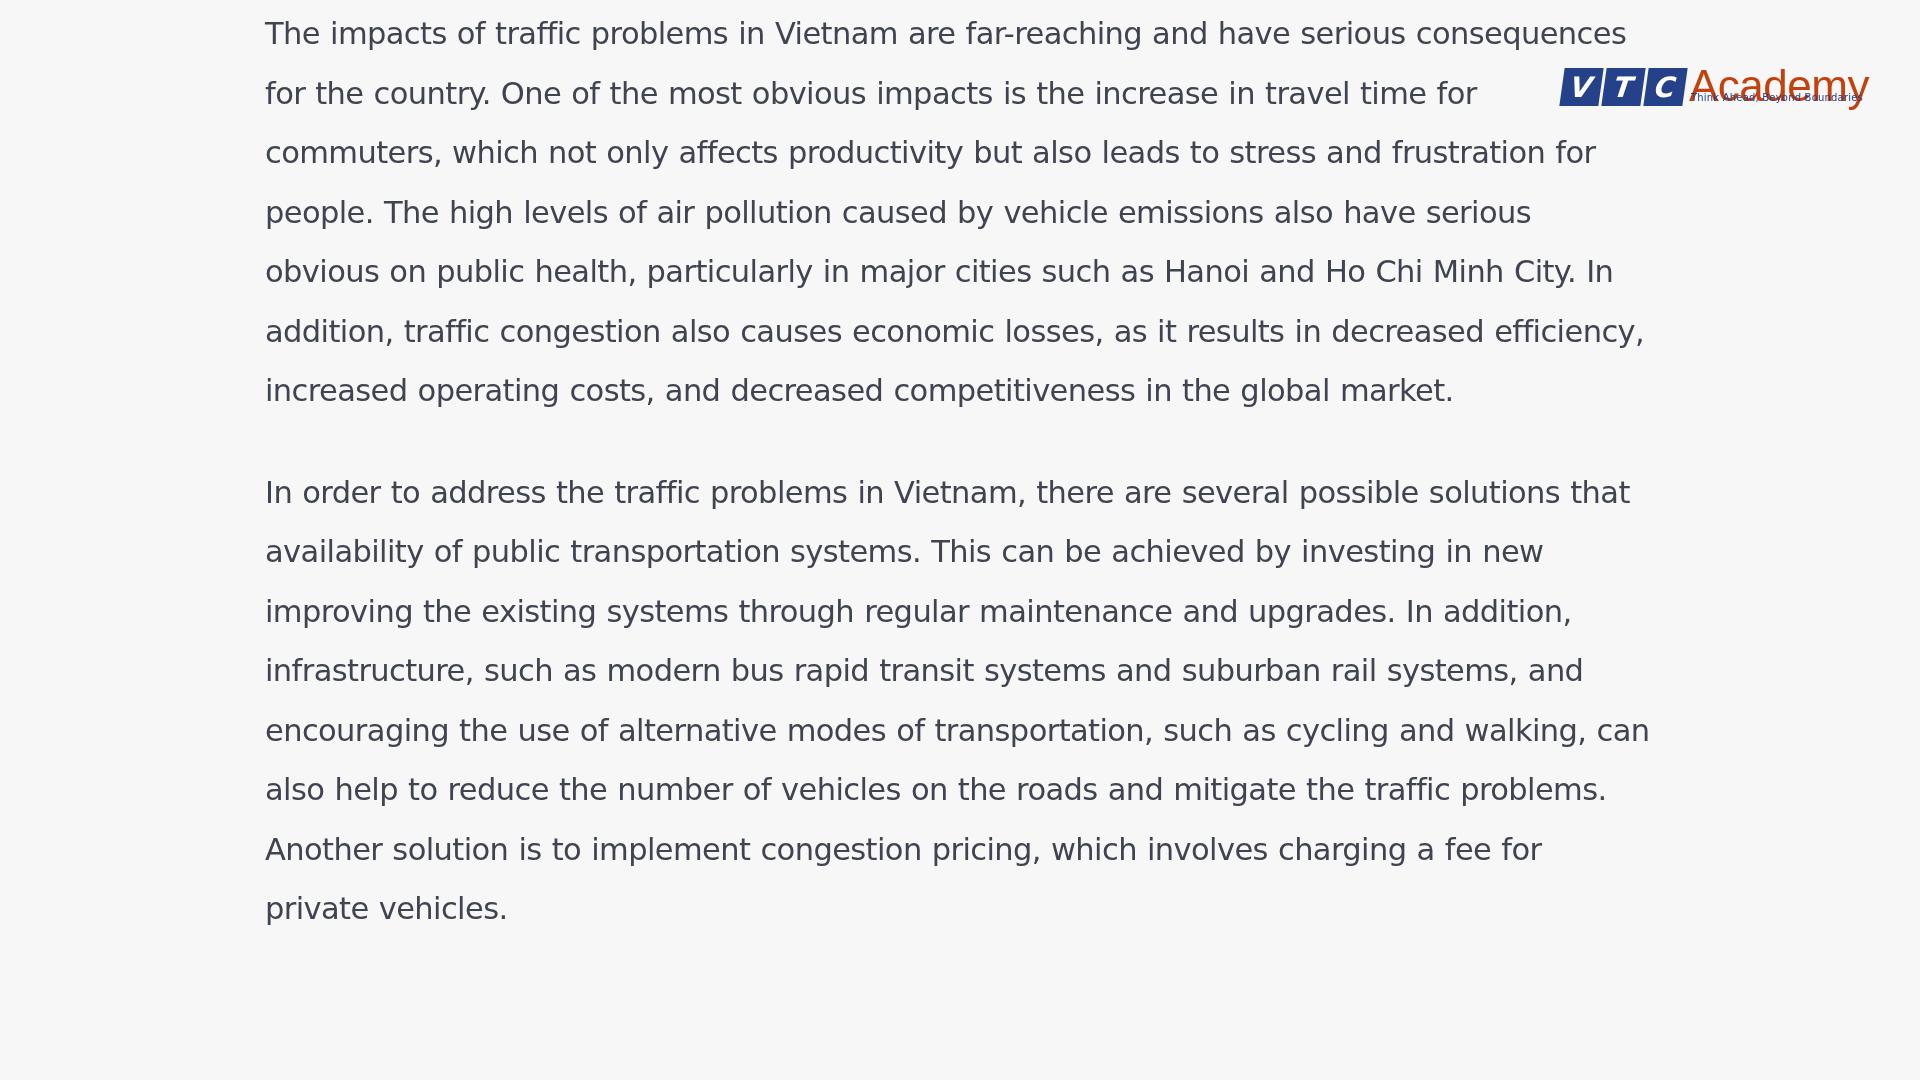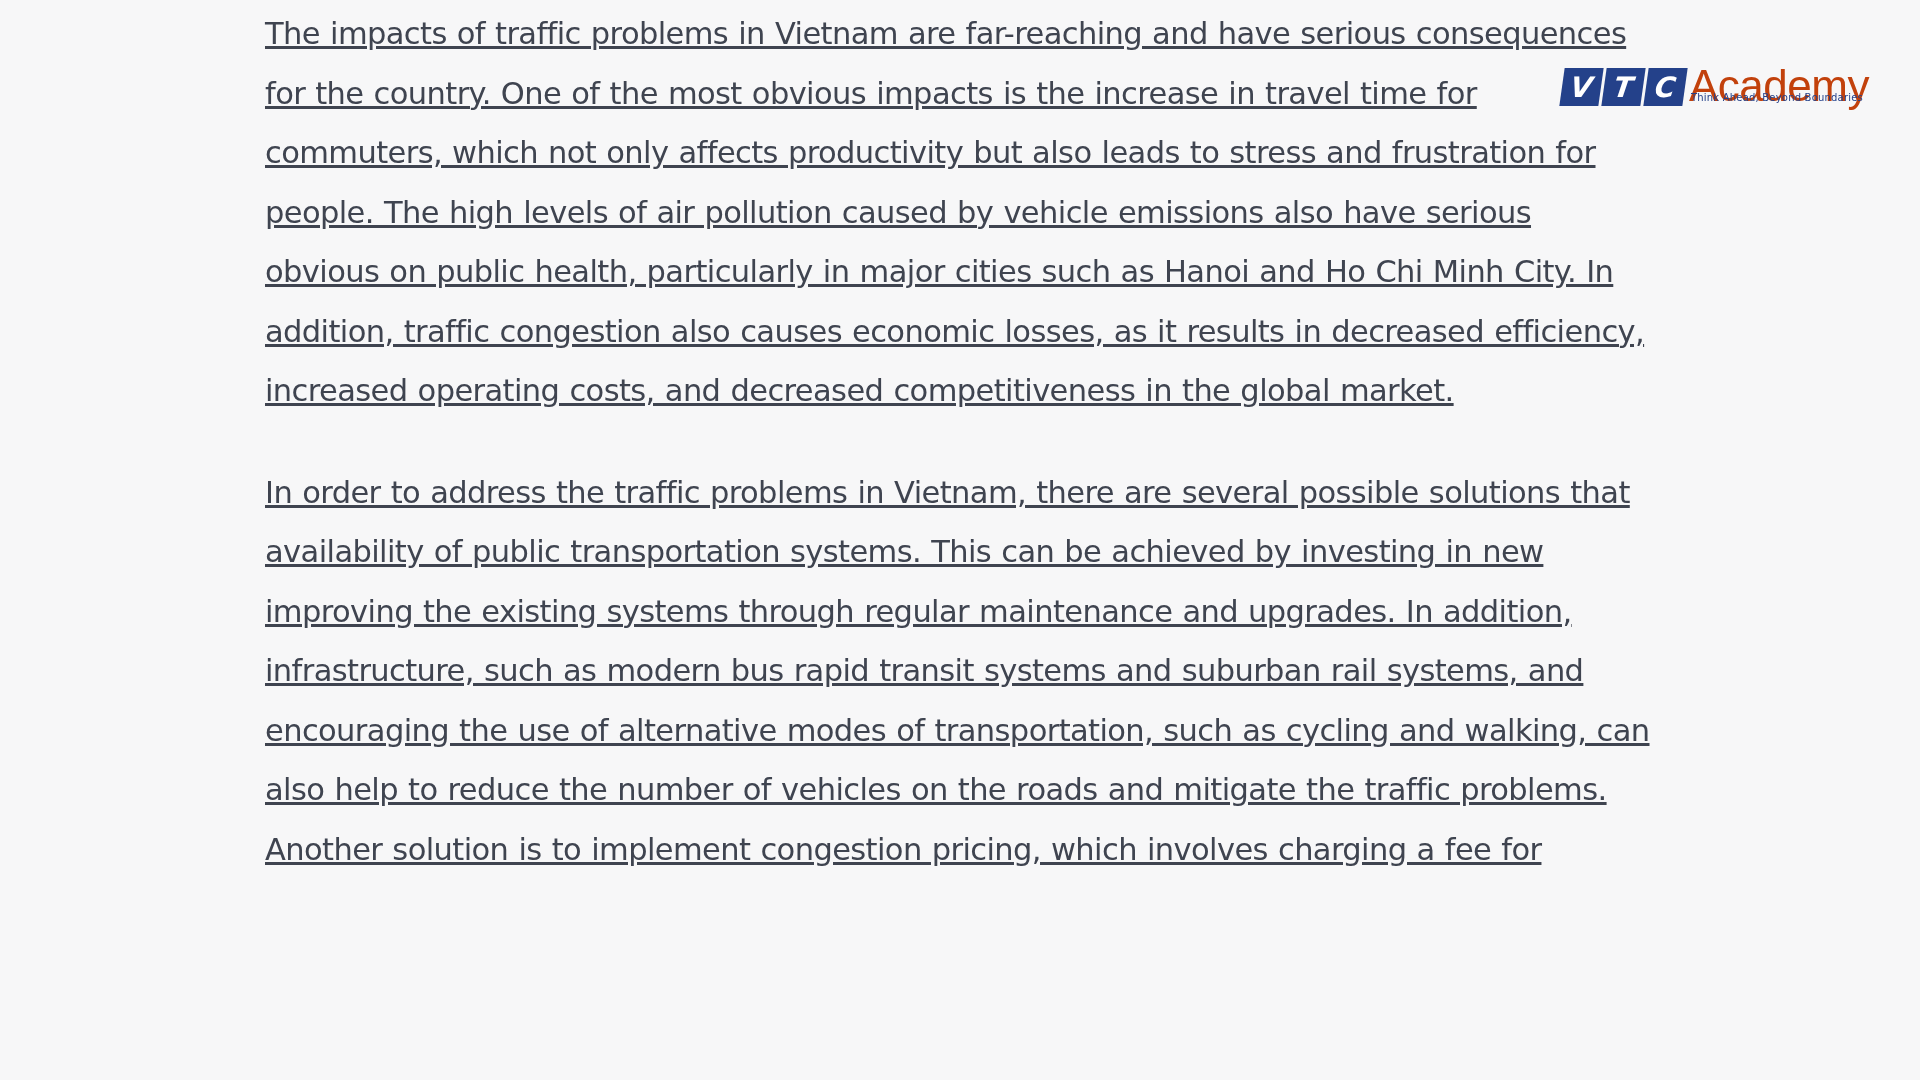--- a/index.html
+++ b/index.html
@@ -22,21 +22,20 @@
       top: 4px;
       width: 1420px;
       font-family: "DejaVu Sans", "Liberation Sans", sans-serif;
       font-size: 30.5px;
       color: #3f4450;
       letter-spacing: -0.6px;
       word-spacing: 1px;
     }
     .para {
       margin: 0;
-      text-decoration: underline;
     }
     .para + .para {
       margin-top: 42px;
     }
     .line {
       display: block;
       height: 59.5px;
       line-height: 59.5px;
       white-space: nowrap;
     }
@@ -109,20 +108,21 @@
     </p>
 
     <p class="para">
       <span class="line">In order to address the traffic problems in Vietnam, there are several possible solutions that</span>
       <span class="line">availability of public transportation systems. This can be achieved by investing in new</span>
       <span class="line">improving the existing systems through regular maintenance and upgrades. In addition,</span>
       <span class="line">infrastructure, such as modern bus rapid transit systems and suburban rail systems, and</span>
       <span class="line">encouraging the use of alternative modes of transportation, such as cycling and walking, can</span>
       <span class="line">also help to reduce the number of vehicles on the roads and mitigate the traffic problems.</span>
       <span class="line">Another solution is to implement congestion pricing, which involves charging a fee for</span>
+      <span class="line">private vehicles.</span>
     </p>
 
   </div>
 
   <div class="logo">
     <div class="logo-blocks">
       <span class="logo-block">V</span>
       <span class="logo-block">T</span>
       <span class="logo-block">C</span>
     </div>

